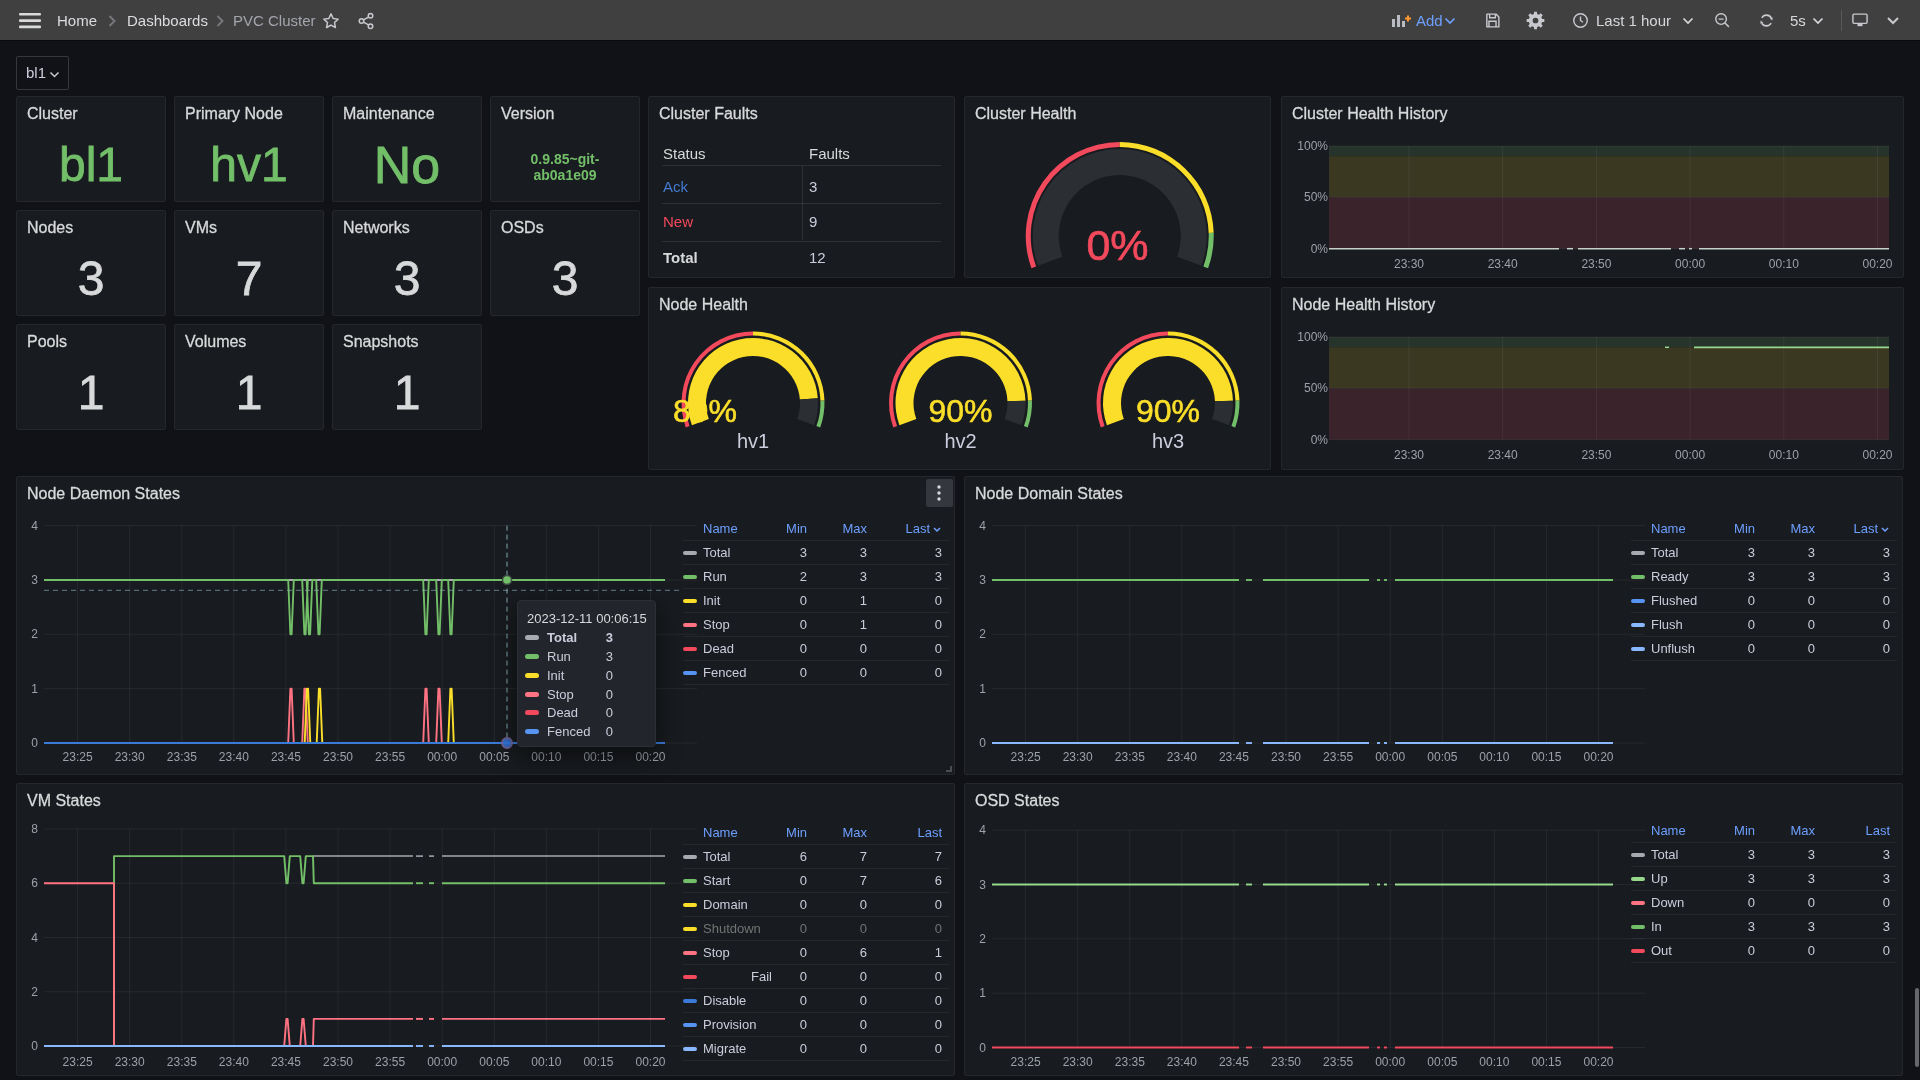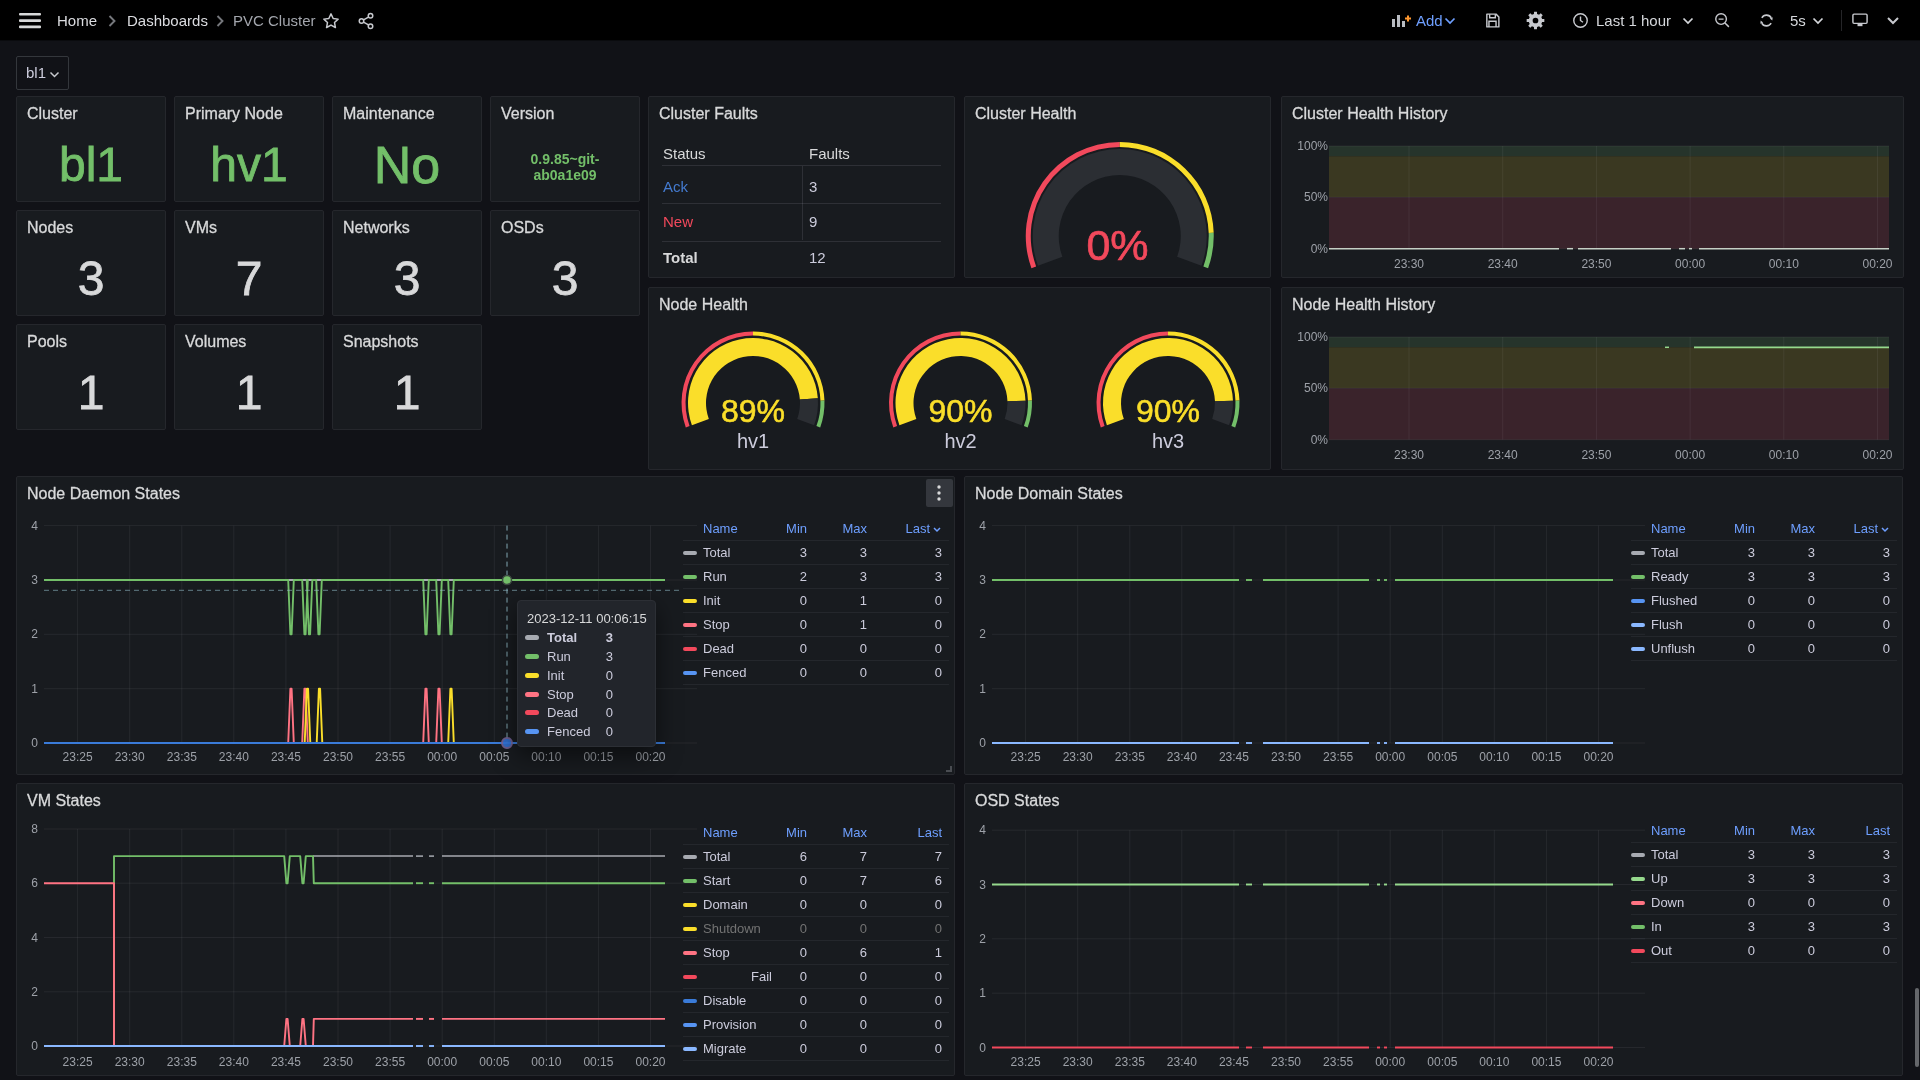--- a/index.html
+++ b/index.html
@@ -91,21 +91,21 @@
       <path d="M 311.50 43.50 A 71.5 71.5 0 0 1 382.96 112.50 L 378.96 112.64 A 67.5 67.5 0 0 0 311.50 47.50 Z" fill="#fade2a"></path>
       <path d="M 382.96 112.50 A 71.5 71.5 0 0 1 378.69 139.45 L 374.93 138.09 A 67.5 67.5 0 0 0 378.96 112.64 Z" fill="#73bf69"></path>
       <path d="M 250.42 137.23 A 65 65 0 1 1 376.46 112.73 L 358.47 113.36 A 47 47 0 1 0 267.33 131.07 Z" fill="#fade2a"></path>
       <path d="M 376.46 112.73 A 65 65 0 0 1 372.58 137.23 L 355.67 131.07 A 47 47 0 0 0 358.47 113.36 Z" fill="#2b2e33"></path>
       <path d="M 451.81 139.45 A 71.5 71.5 0 0 1 519.00 43.50 L 519.00 47.50 A 67.5 67.5 0 0 0 455.57 138.09 Z" fill="#f2495c"></path>
       <path d="M 519.00 43.50 A 71.5 71.5 0 0 1 590.46 112.50 L 586.46 112.64 A 67.5 67.5 0 0 0 519.00 47.50 Z" fill="#fade2a"></path>
       <path d="M 590.46 112.50 A 71.5 71.5 0 0 1 586.19 139.45 L 582.43 138.09 A 67.5 67.5 0 0 0 586.46 112.64 Z" fill="#73bf69"></path>
       <path d="M 457.92 137.23 A 65 65 0 1 1 583.96 112.73 L 565.97 113.36 A 47 47 0 1 0 474.83 131.07 Z" fill="#fade2a"></path>
       <path d="M 583.96 112.73 A 65 65 0 0 1 580.08 137.23 L 563.17 131.07 A 47 47 0 0 0 565.97 113.36 Z" fill="#2b2e33"></path>
     </svg>
-    <div style="position:absolute;left:24px;width:160px;top:107px;text-align:center;color:#fade2a;font-size:32px;font-weight:500;line-height:1;-webkit-text-stroke:0.6px #fade2a">89%</div>
+    <div style="position:absolute;left:24px;width:160px;top:107px;text-align:left;color:#fade2a;font-size:32px;font-weight:500;line-height:1;-webkit-text-stroke:0.6px #fade2a">89%</div>
     <div style="position:absolute;left:24px;width:160px;top:143px;text-align:center;color:#ccccdc;font-size:20px;line-height:1">hv1</div>
     <div style="position:absolute;left:231.5px;width:160px;top:107px;text-align:center;color:#fade2a;font-size:32px;font-weight:500;line-height:1;-webkit-text-stroke:0.6px #fade2a">90%</div>
     <div style="position:absolute;left:231.5px;width:160px;top:143px;text-align:center;color:#ccccdc;font-size:20px;line-height:1">hv2</div>
     <div style="position:absolute;left:439px;width:160px;top:107px;text-align:center;color:#fade2a;font-size:32px;font-weight:500;line-height:1;-webkit-text-stroke:0.6px #fade2a">90%</div>
     <div style="position:absolute;left:439px;width:160px;top:143px;text-align:center;color:#ccccdc;font-size:20px;line-height:1">hv3</div>
   </div>
 <div class="panel" style="left:1281px;top:96px;width:623px;height:182px">
     <div class="ptitle">Cluster Health History</div>
     <svg width="623" height="182" style="position:absolute;left:0;top:0">
       <rect x="47" y="49.0" width="560" height="10.269999999999996" fill="#26342b"></rect>
@@ -600,21 +600,21 @@
       </div>
       <div class="lrow" style="color:#ccccdc">
         <div style="position:absolute;left:0px;top:10px;width:14px;height:4px;border-radius:2px;background:#f2495c"></div>
         <div style="position:absolute;left:20px;">Out</div>
         <div style="position:absolute;left:64px;width:60px;text-align:right">0</div>
         <div style="position:absolute;left:124px;width:60px;text-align:right">0</div>
         <div style="position:absolute;left:184px;width:75px;text-align:right">0</div>
       </div>
     </div>
   </div>
-<div style="position:absolute;left:0;top:0;width:1920px;height:41px;background:#000000;border-bottom:1px solid #0a0b0e">
+<div style="position:absolute;left:0;top:0;width:1920px;height:41px;background:#404040;border-bottom:1px solid #0a0b0e">
     <svg width="22" height="16" style="position:absolute;left:19px;top:13px">
       <rect x="0" y="0" width="22" height="2.6" rx="1" fill="#d8d9da"></rect>
       <rect x="0" y="6.3" width="22" height="2.6" rx="1" fill="#d8d9da"></rect>
       <rect x="0" y="12.6" width="22" height="2.6" rx="1" fill="#d8d9da"></rect>
     </svg>
     <div style="position:absolute;left:57px;top:12px;font-size:15px;font-weight:500;color:#dbdce0">Home</div>
     <svg width="8" height="12" style="position:absolute;left:108px;top:15px">
       <path d="M1.5 1 L6.5 6 L1.5 11" stroke="#76787d" stroke-width="1.9" fill="none"></path>
     </svg>
     <div style="position:absolute;left:127px;top:12px;font-size:15px;font-weight:500;color:#dbdce0">Dashboards</div>

